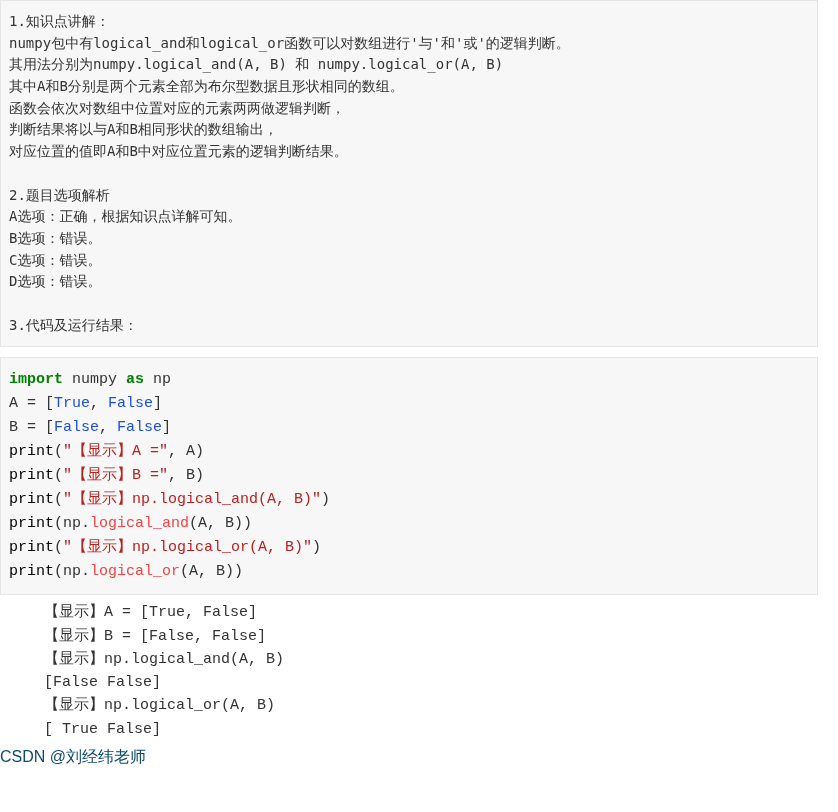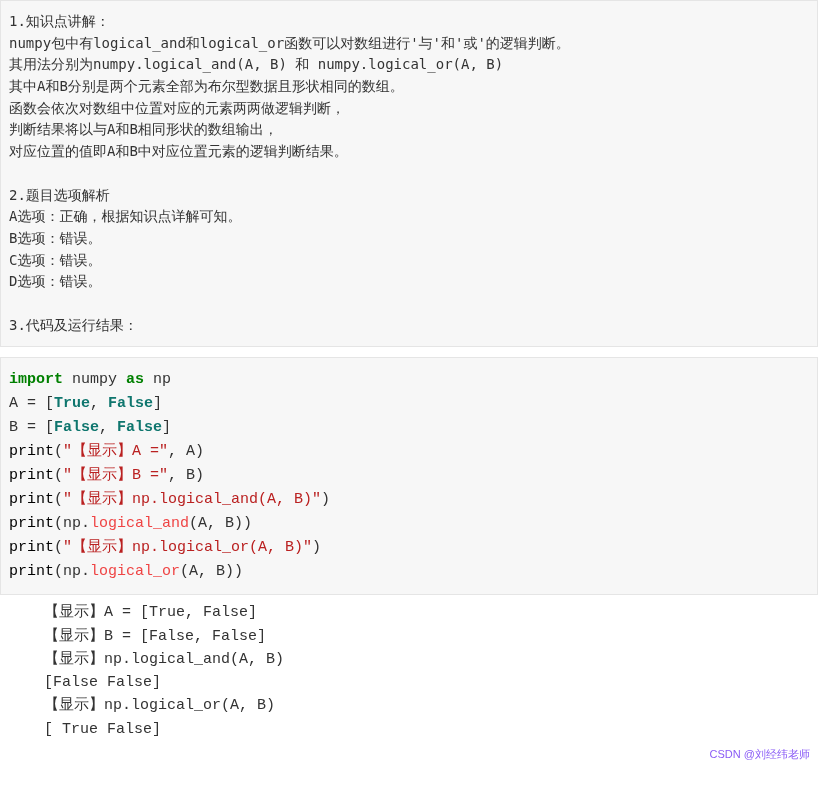--- a/index.html
+++ b/index.html
@@ -30,43 +30,43 @@
     white-space: pre-wrap;
   }
   .code {
     font-family: "Consolas", "Menlo", "Courier New", monospace;
     font-size: 15px;
     line-height: 1.6;
     white-space: pre;
     color: #333;
   }
   .kw  { color: #008000; font-weight: bold; }   
-  .bool{ color: #0f766e; font-weight: bold; }   
+  .bool{ color: #1d4ed8; font-weight: normal; }   
   .str { color: #BA2121; }                       
   .fn  { color: #000000; }                       
   .attr{ color: #ef4444; }                       
   .output-wrap {
     width: 818px;
     box-sizing: border-box;
     padding: 6px 8px 2px 8px;
   }
   .output {
     font-family: "Consolas", "Menlo", "Courier New", monospace;
     font-size: 15px;
     line-height: 1.55;
     white-space: pre;
     color: #333;
     margin-left: 36px;
   }
   .watermark {
     width: 818px;
     font-family: "Microsoft YaHei", "SimHei", sans-serif;
-    text-align: right;
-    font-size: 11px;
-    color: #8b5cf6;
+    text-align: left;
+    font-size: 16px;
+    color: #0c4a6e;
     padding: 4px 8px 8px 0;
     box-sizing: border-box;
   }
 </style>
 </head>
 <body>
 
 <div class="block first">
 <div class="explain"><span>1.知识点讲解：</span>
 <span>numpy包中有logical_and和logical_or函数可以对数组进行'与'和'或'的逻辑判断。</span>

